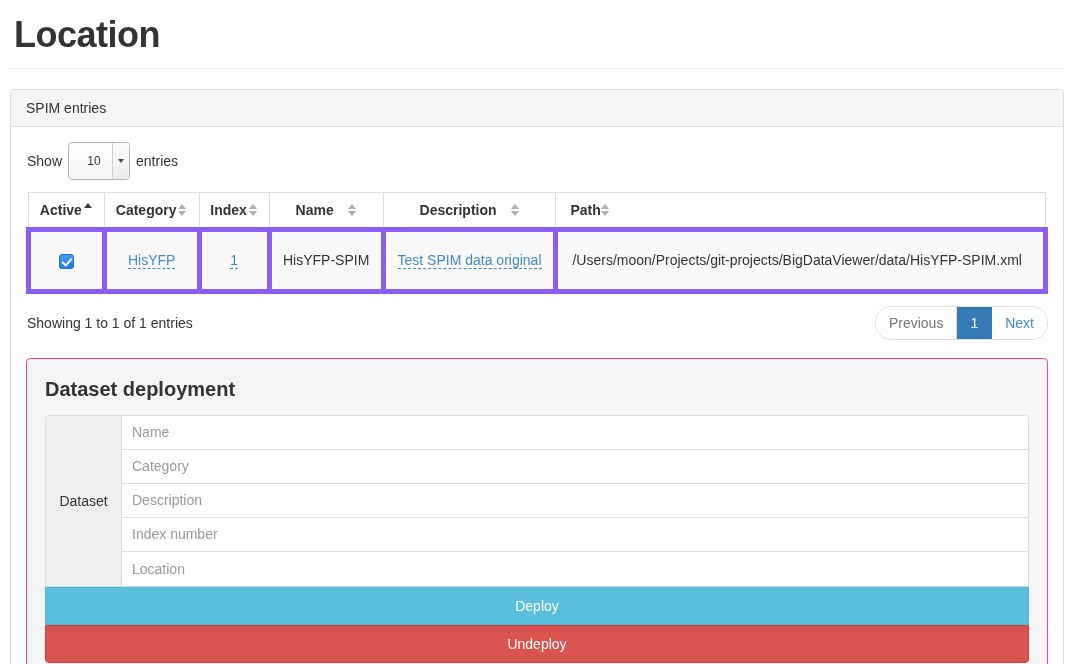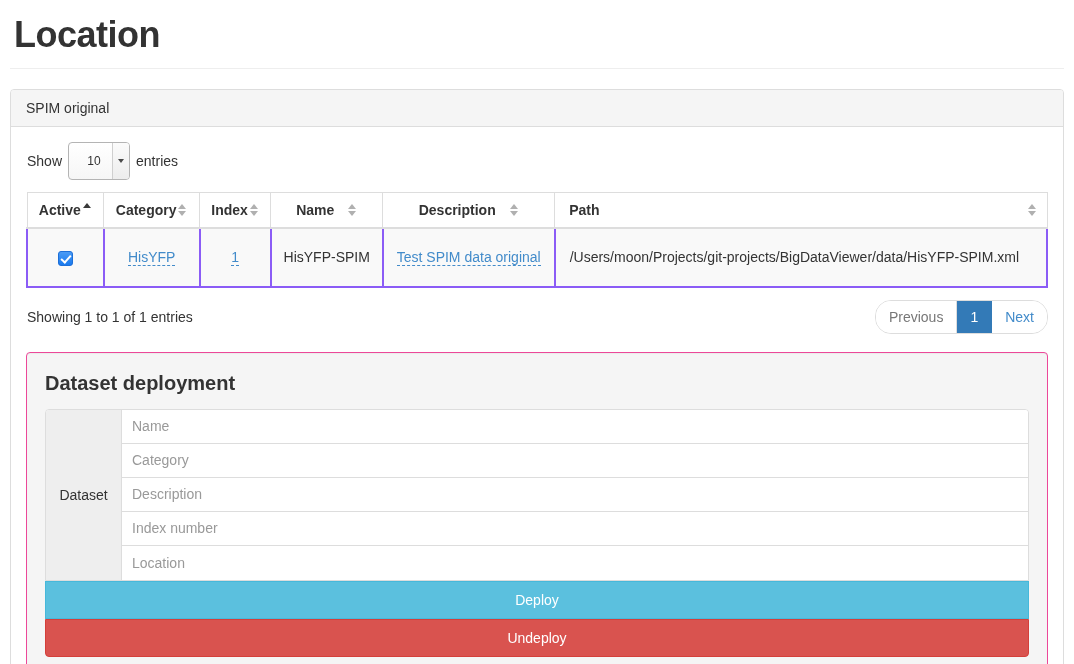--- a/index.html
+++ b/index.html
@@ -121,35 +121,35 @@
     border: 1px solid #dddddd;
     border-bottom-width: 2px;
     background: #ffffff;
     white-space: nowrap;
     cursor: pointer;
     position: relative;
   }
   table.dataset-table thead th.th-path { text-align: left; padding-left: 14px; }
   table.dataset-table tbody td {
     padding: 20px 10px;
-    border: 2px solid #8b5cf6;
+    border: 5px solid #8b5cf6;
     background: #f9f9f9;
     color: #333333;
     text-align: center;
     vertical-align: middle;
   }
   table.dataset-table tbody td.td-path {
     text-align: left;
     padding-left: 14px;
     white-space: nowrap;
   }
 
   .th-inner { display: inline-flex; align-items: center; gap: 2px; }
   .th-inner.spread { gap: 14px; }
-  .th-path-inner { display: flex; align-items: center; justify-content: space-between; width: 100%; }
+  .th-path-inner { display: flex; align-items: center; justify-content: flex-start; width: 100%; }
 
   
   .sort-both { display: inline-block; width: 9px; height: 14px; position: relative; }
   .sort-both::before, .sort-both::after {
     content: ""; position: absolute; left: 0;
     border-left: 4.5px solid transparent;
     border-right: 4.5px solid transparent;
   }
   .sort-both::before { top: 1px; border-bottom: 5px solid #b0b0b0; }
   .sort-both::after  { bottom: 1px; border-top: 5px solid #b0b0b0; }
@@ -304,21 +304,21 @@
 <body>
 
 <div class="page">
 
   <div class="page-header">
     <h1 class="page-title">Location</h1>
   </div>
 
   <div class="panel">
 
-    <div class="panel-heading">SPIM original</div>
+    <div class="panel-heading">SPIM entries</div>
 
     <div class="panel-body">
 
       <div class="dt-top">
         <div class="dt-length">
           <span class="lbl">Show</span>
           <span class="select-wrap">
             <select class="length-select">
               <option>10</option>
             </select>

